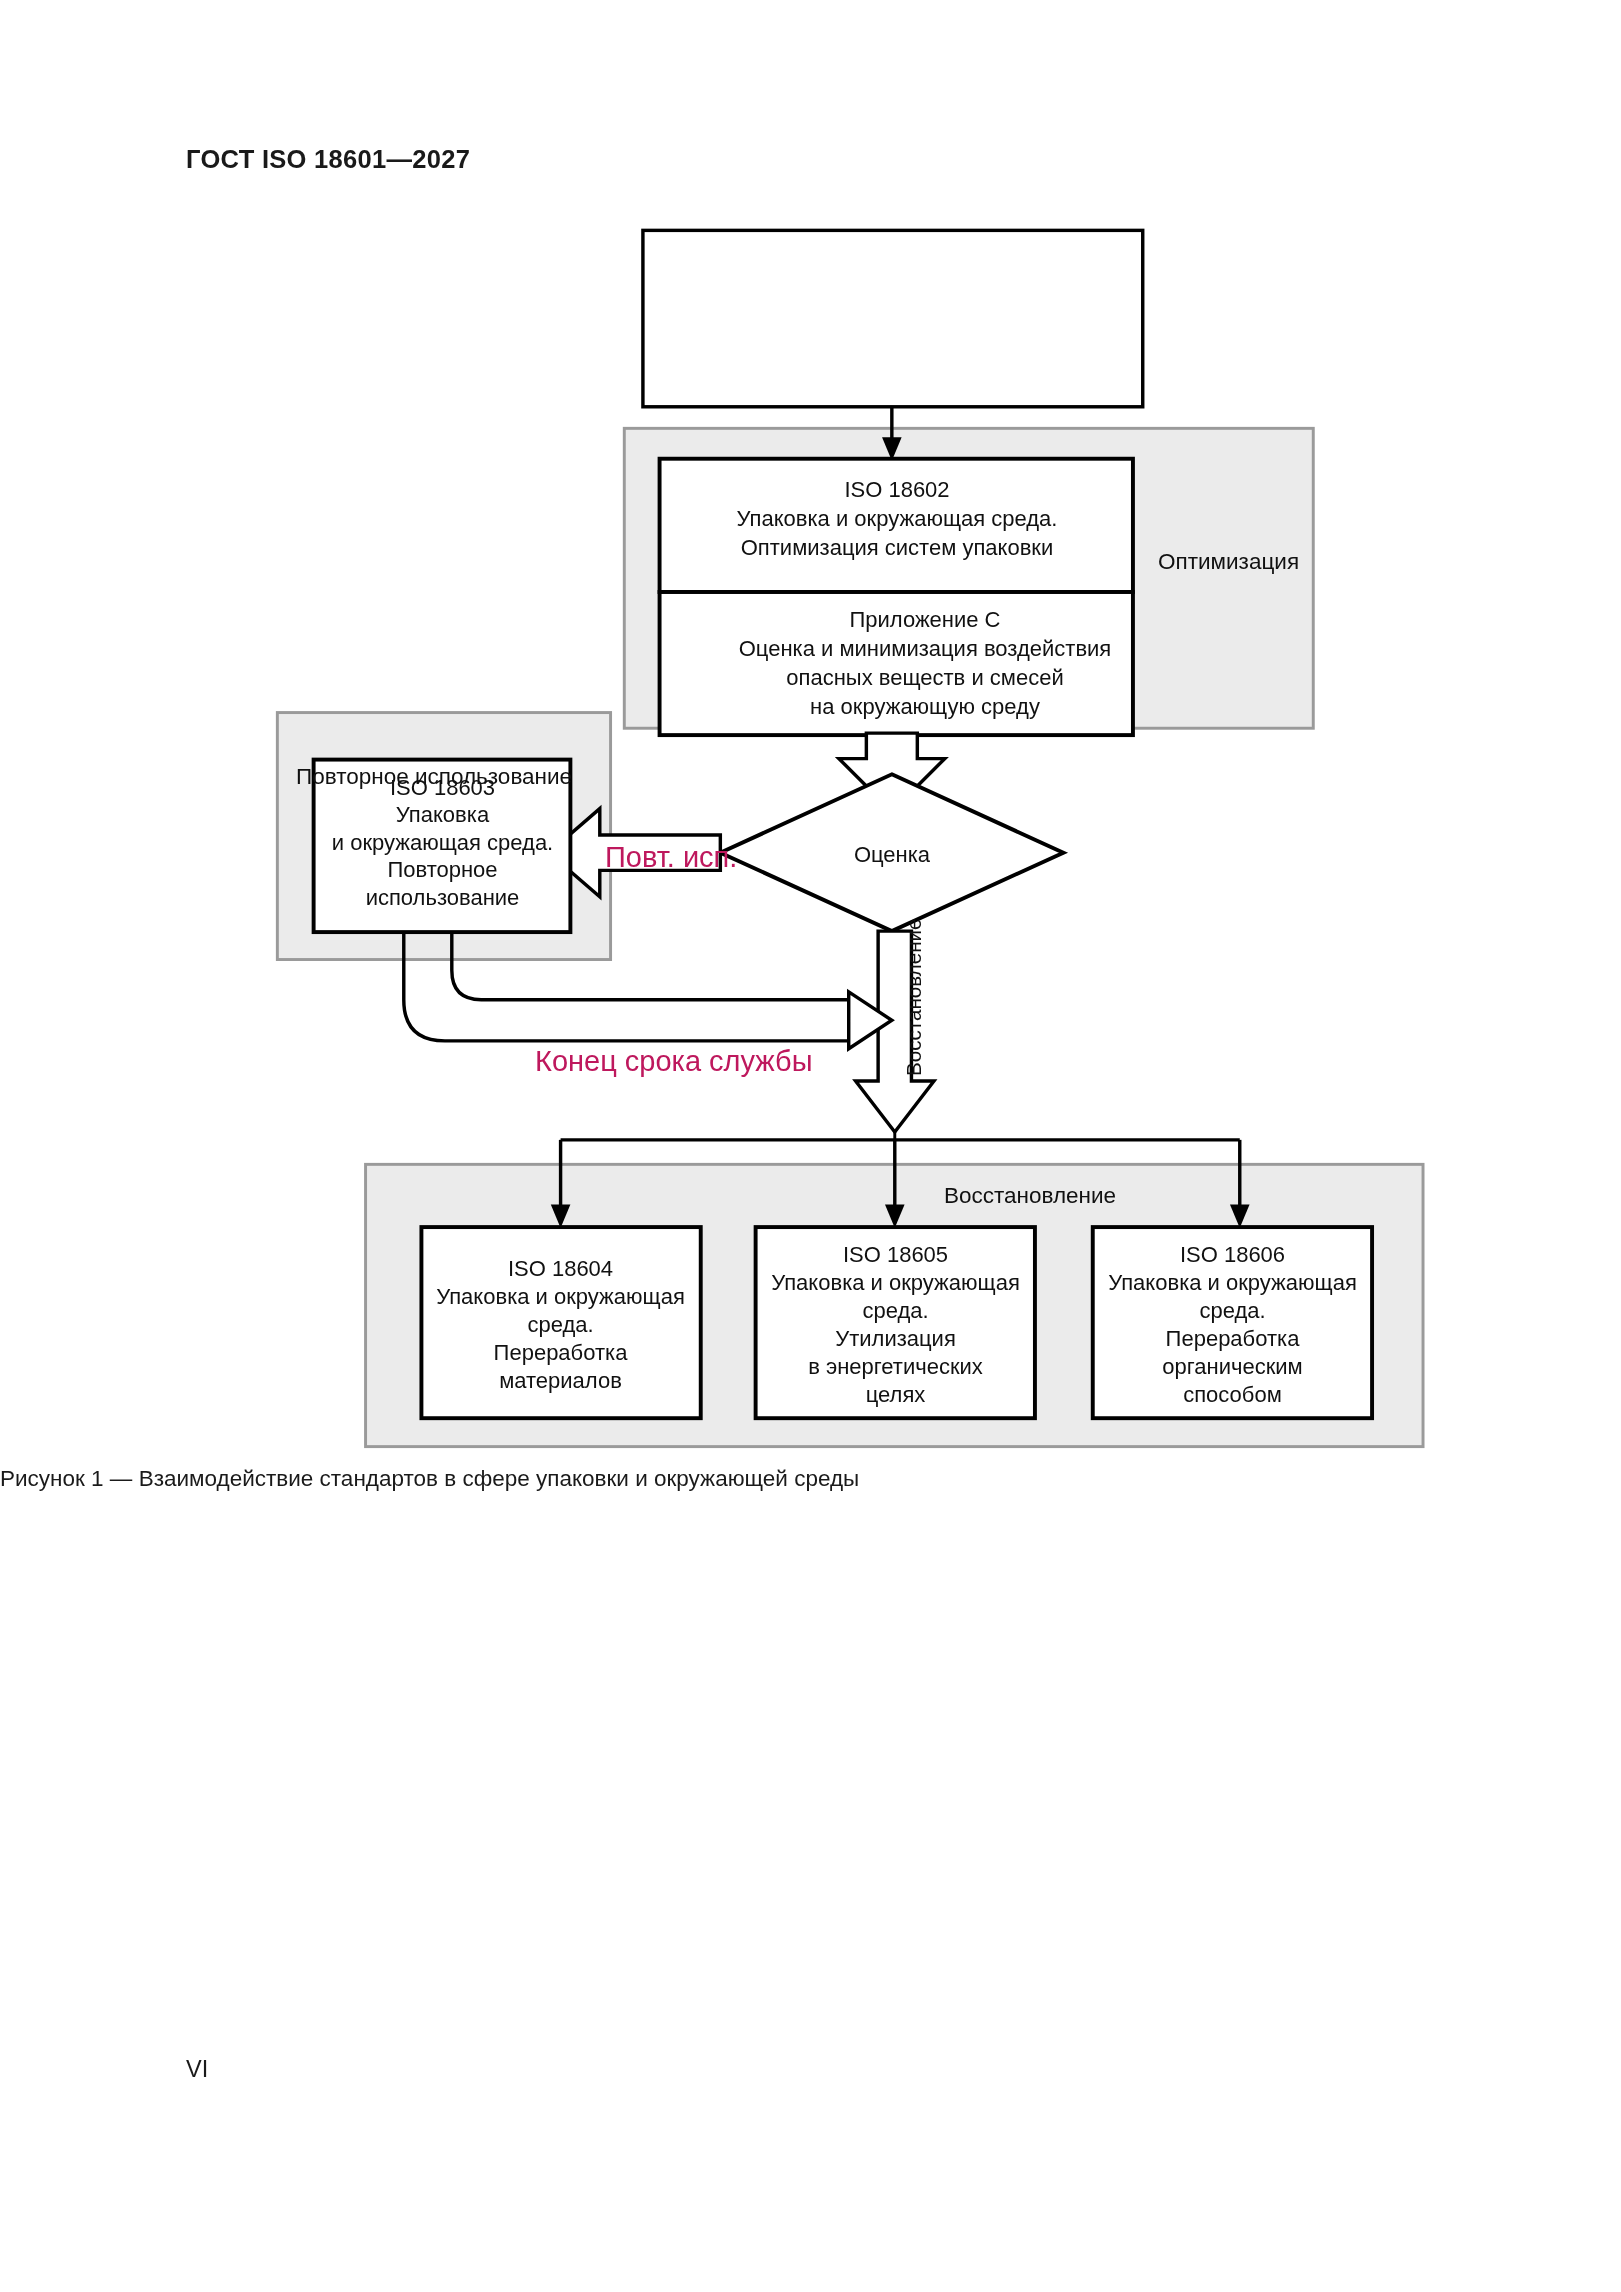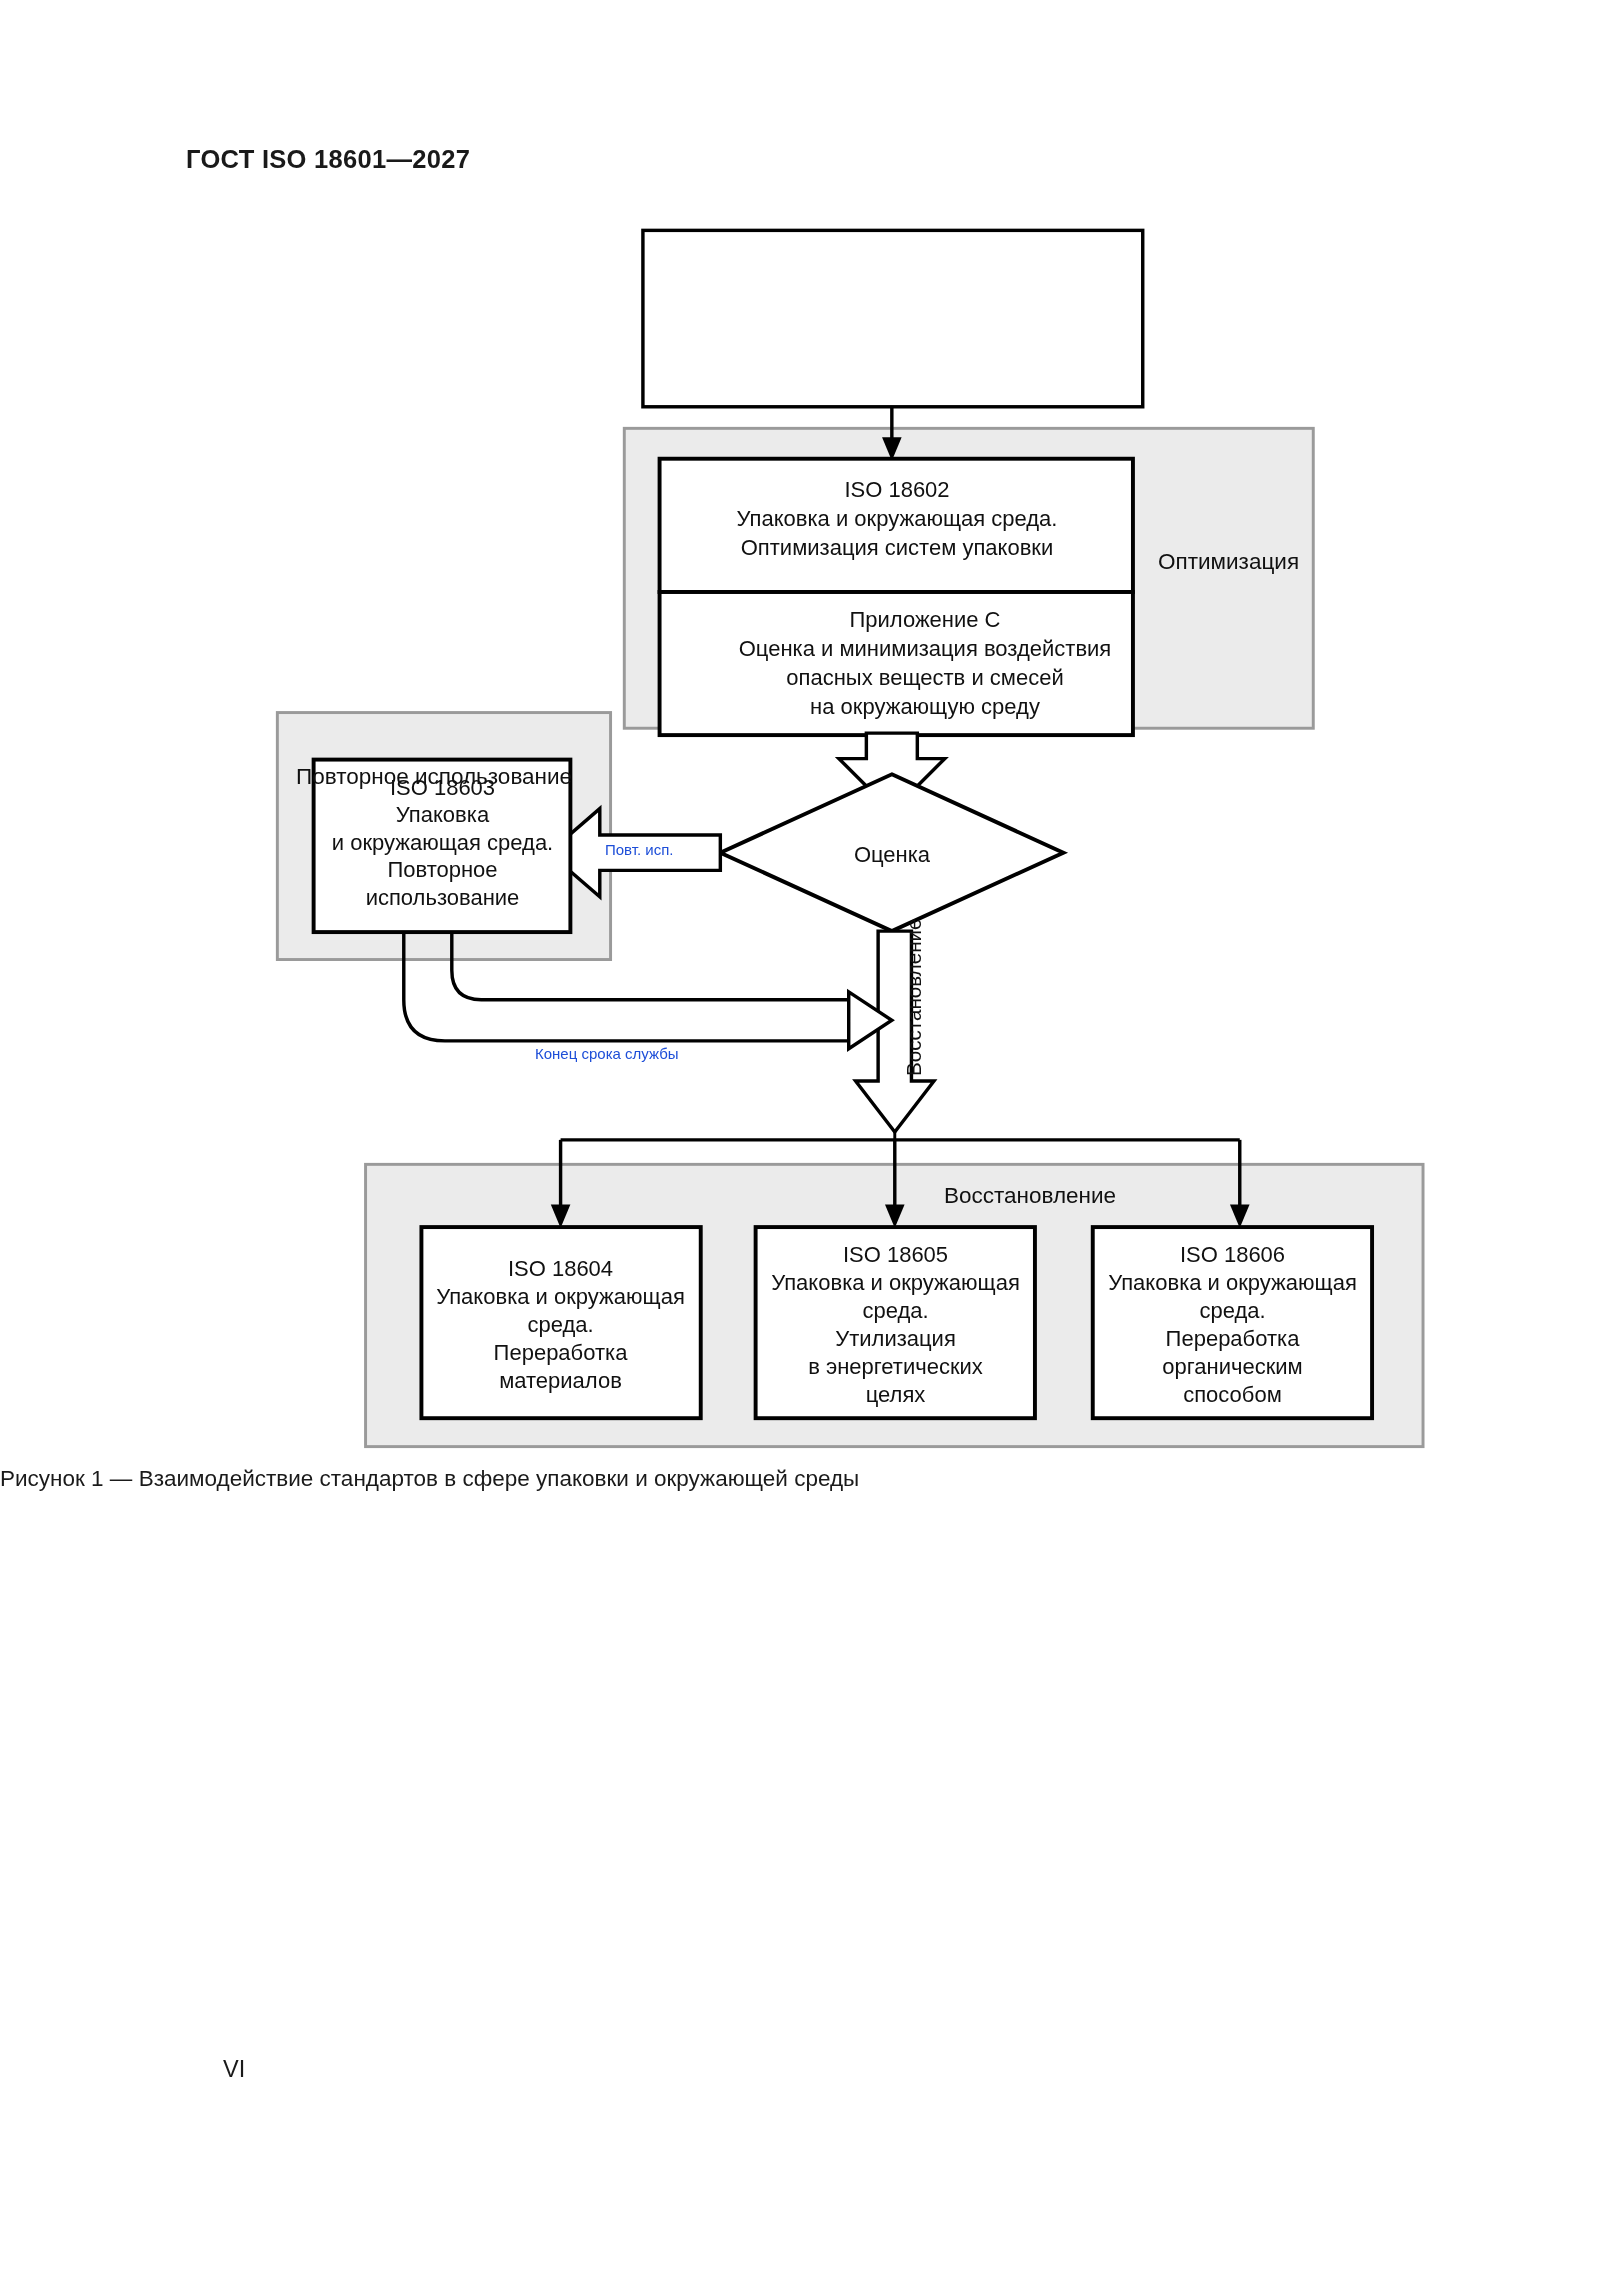--- a/index.html
+++ b/index.html
@@ -27,21 +27,20 @@
     letter-spacing: 0.3px;
     color: #1a1a1a;
     white-space: nowrap;
   }
   #page-number {
     position: absolute;
     left: 186px;
     top: 2056px;
     font-size: 23.5px;
     color: #1a1a1a;
-    margin-left: 37px;
   }
   #figure-caption {
     position: absolute;
     left: 0;
     top: 1466px;
     width: 1621px;
     text-align: left;
     font-size: 22.5px;
     color: #1a1a1a;
   }
@@ -68,22 +67,22 @@
     pointer-events: none;
   }
   .band-label {
     position: absolute;
     font-size: 22.5px;
     color: #111111;
     white-space: nowrap;
   }
   .edge-label {
     position: absolute;
-    font-size: 15px;
-    color: #1d4ed8;
+    font-size: 29px;
+    color: #be185d;
     white-space: nowrap;
   }
   .vert-label {
     position: absolute;
     font-size: 20.6px;
     color: #111111;
     white-space: nowrap;
     transform-origin: 0 0;
     transform: rotate(-90deg);
   }

